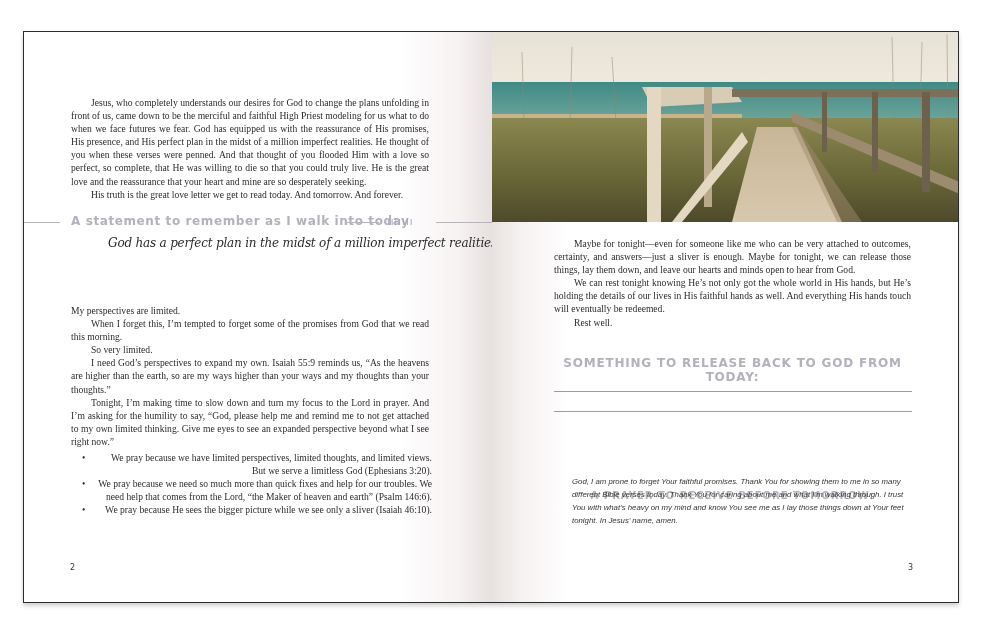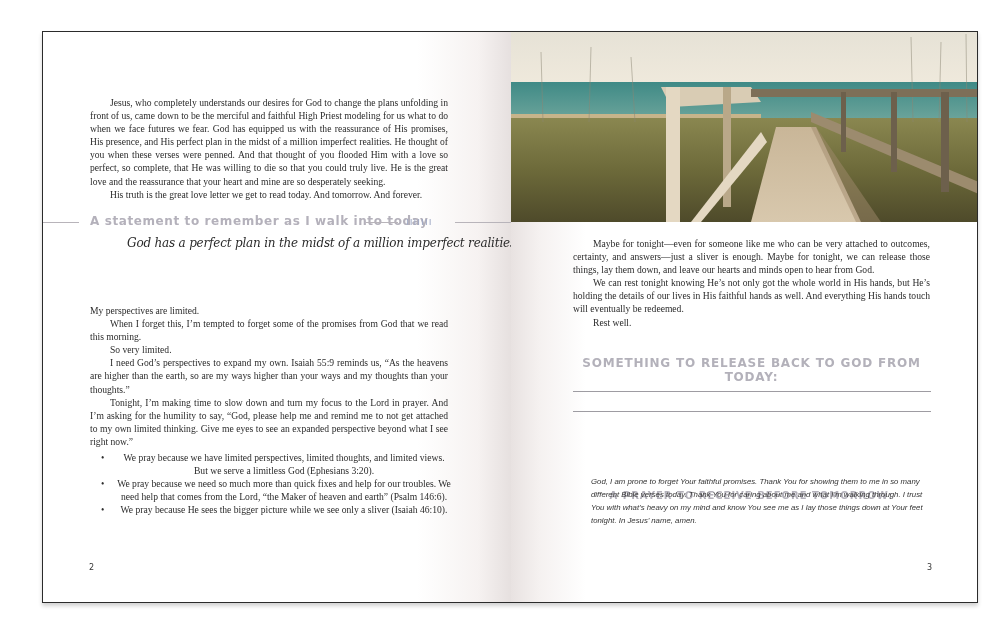--- a/index.html
+++ b/index.html
@@ -2,21 +2,21 @@
 <html><head>
 <meta charset="utf-8">
 <style>
   html, body { margin: 0; padding: 0; }
   body {
     width: 1000px; height: 635px; background: #ffffff;
     position: relative; overflow: hidden;
     font-family: "Liberation Serif", serif;
   }
   .spread {
-    position: absolute; left: 42px; top: 31px; width: 936px; height: 572px;
+    position: absolute; left: 23px; top: 31px; width: 936px; height: 572px;
     border: 1.5px solid #2b2b2b; box-sizing: border-box;
     background: #fbf9f8;
     box-shadow: 0 3px 4px rgba(0,0,0,0.18);
     overflow: hidden;
   }
   .page { position: absolute; top: 0; height: 100%; }
   .page-left { left: 0; width: 468px;
     background: linear-gradient(to right, #ffffff 0%, #ffffff 80%, #f6f2f1 93%, #e6e0df 100%); }
   .page-right { left: 468px; width: 468px;
     background: linear-gradient(to right, #e8e2e1 0%, #f5f1f0 6%, #ffffff 16%, #ffffff 100%); }
@@ -78,21 +78,21 @@
 
 
     <div class="left-evening body-text">
       <p class="noindent">My perspectives are limited.</p>
       <p>When I forget this, I’m tempted to forget some of the promises from God that we read this morning.</p>
       <p>So very limited.</p>
       <p>I need God’s perspectives to expand my own. Isaiah 55:9 reminds us, “As the heavens are higher than the earth, so are my ways higher than your ways and my thoughts than your thoughts.”</p>
       <p>Tonight, I’m making time to slow down and turn my focus to the Lord in prayer. And I’m asking for the humility to say, “God, please help me and remind me to not get attached to my own limited thinking. Give me eyes to see an expanded perspective beyond what I see right now.”</p>
     </div>
 
-    <ul class="bullets body-text" style="text-align:center;">
+    <ul class="bullets body-text" style="text-align:right;">
       <li>We pray because we have limited perspectives, limited thoughts, and limited views. But we serve a limitless God (Ephesians 3:20).</li>
       <li>We pray because we need so much more than quick fixes and help for our troubles. We need help that comes from the Lord, “the Maker of heaven and earth” (Psalm 146:6).</li>
       <li>We pray because He sees the bigger picture while we see only a sliver (Isaiah 46:10).</li>
     </ul>
 
     <div class="page-number pn-left">2</div>
   </div>
 
   <div class="page page-right">
     <div class="photo">

